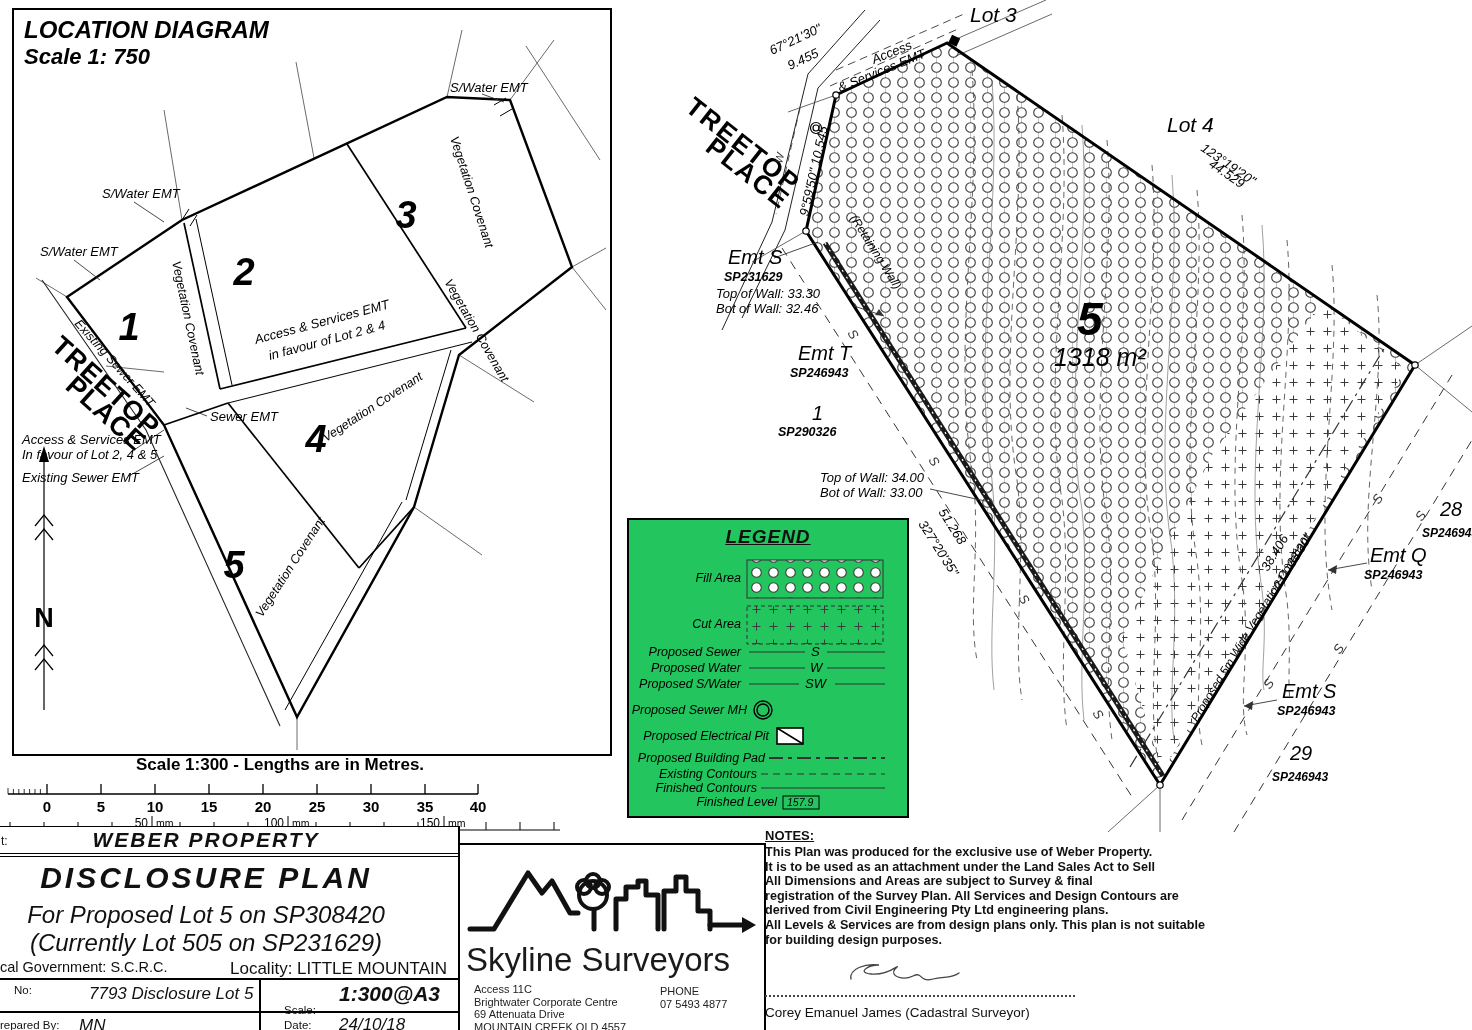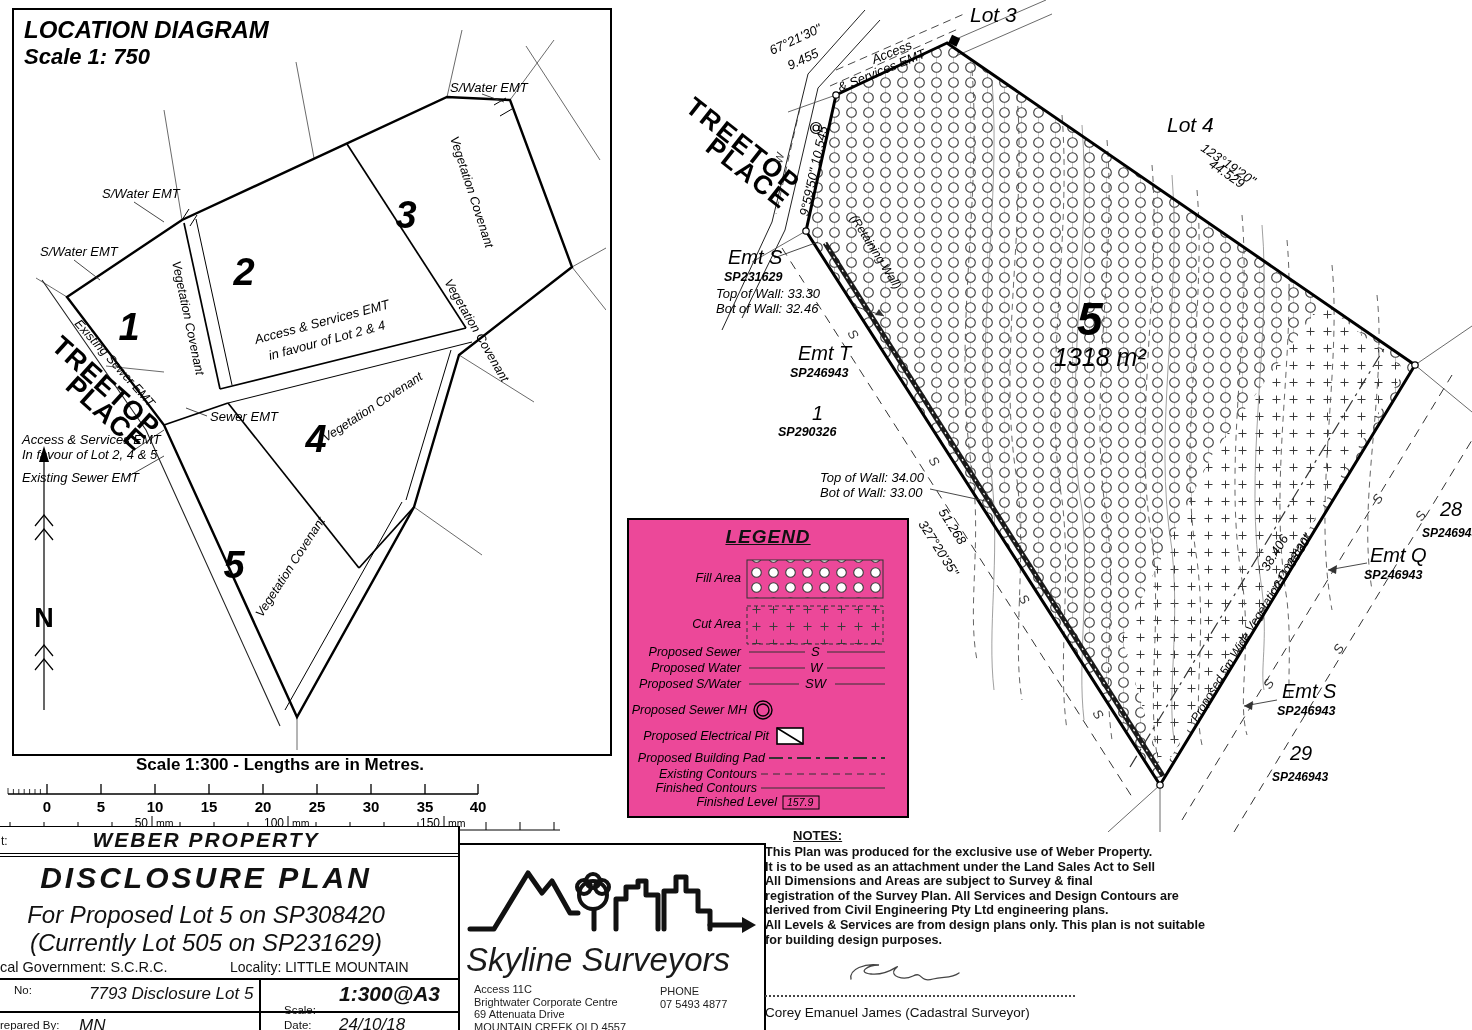--- a/index.html
+++ b/index.html
@@ -6,47 +6,47 @@
   .canvas{position:relative;width:1472px;height:1030px;background:#fff;overflow:hidden;
           font-family:"Liberation Sans",sans-serif;color:#111;}
   svg text{font-family:"Liberation Sans",sans-serif;}
   
   .loc-panel{position:absolute;left:12px;top:8px;width:596px;height:744px;border:2px solid #000;background:#fff;}
   
   .scale-area{position:absolute;left:0;top:752px;width:622px;height:96px;}
   
   .main-plan{position:absolute;left:622px;top:0;width:850px;height:832px;}
   
-  .legend-box{position:absolute;left:627px;top:518px;width:278px;height:296px;border:2px solid #000;background:#ec4899;font-style:italic;}
+  .legend-box{position:absolute;left:627px;top:518px;width:278px;height:296px;border:2px solid #000;background:#22c55e;font-style:italic;}
   .legend-title{text-align:center;font-weight:bold;font-size:19px;text-decoration:underline;margin-top:6px;letter-spacing:1px;}
   
   .titleblock{position:absolute;left:-46px;top:826px;width:504px;height:204px;border-top:1.5px solid #000;border-right:2px solid #000;background:#fff;}
   .tb-row1{position:relative;height:26px;border-bottom:4px double #000;}
   .tb-client-partial{position:absolute;left:47px;top:7px;font-size:12px;}
   .tb-client{position:absolute;left:0;right:0;top:1px;text-align:center;font-weight:bold;font-style:italic;font-size:21px;letter-spacing:2px;}
   .tb-main{position:relative;height:121px;border-bottom:2px solid #000;}
   .tb-title{position:absolute;left:0;right:0;top:4px;text-align:center;font-weight:bold;font-style:italic;font-size:30px;letter-spacing:3px;}
   .tb-sub1{position:absolute;left:0;right:0;top:44px;text-align:center;font-style:italic;font-size:24px;}
   .tb-sub2{position:absolute;left:0;right:0;top:72px;text-align:center;font-style:italic;font-size:24px;}
   .tb-gov{position:absolute;left:46px;top:102px;font-size:14.5px;}
-  .tb-loc{position:absolute;left:276px;top:102px;font-size:14px;}
+  .tb-loc{position:absolute;left:276px;top:102px;font-size:17px;}
   .tb-grid{position:relative;height:57px;}
   .tb-vline{position:absolute;left:305px;top:0;bottom:0;width:2px;background:#000;}
   .tb-hline{position:absolute;left:0;right:0;top:31px;height:2px;background:#000;}
   .tb-cell-label{font-size:11.5px;}
   .tb-val-it{font-style:italic;font-size:17px;}
   .tb-scale-val{font-weight:bold;font-style:italic;font-size:21px;}
   
   .skyline-box{position:absolute;left:458px;top:843px;width:304px;height:186px;border:2px solid #000;background:#fff;}
-  .sk-name{position:absolute;left:6px;top:96px;font-size:33px;color:#1a1a1a;letter-spacing:0px;white-space:nowrap;font-style:italic;}
+  .sk-name{position:absolute;left:6px;top:96px;font-size:33px;color:#1a1a1a;letter-spacing:0px;white-space:nowrap;}
   .sk-addr{position:absolute;left:14px;top:138px;font-size:11px;line-height:12.6px;color:#222;}
   .sk-phone{position:absolute;left:200px;top:140px;font-size:11px;line-height:13px;color:#222;}
   
   .notes{position:absolute;left:765px;top:828px;width:480px;}
-  .notes-title{font-size:13px;font-weight:bold;text-decoration:underline;margin-bottom:2px;margin-left:28px;}
+  .notes-title{font-size:13px;font-weight:bold;text-decoration:underline;margin-bottom:2px;}
   .notes-line{font-size:12.6px;line-height:14.6px;white-space:nowrap;font-weight:bold;}
   .notes-gap{height:8px;}
   .sig-wrap{position:relative;height:46px;}
   .sig-dotline{position:absolute;left:0;top:40px;width:310px;border-bottom:2px dotted #444;}
   .notes-name{font-size:13.5px;margin-top:4px;}
 </style>
 </head>
 <body>
 
 <div class="canvas">

